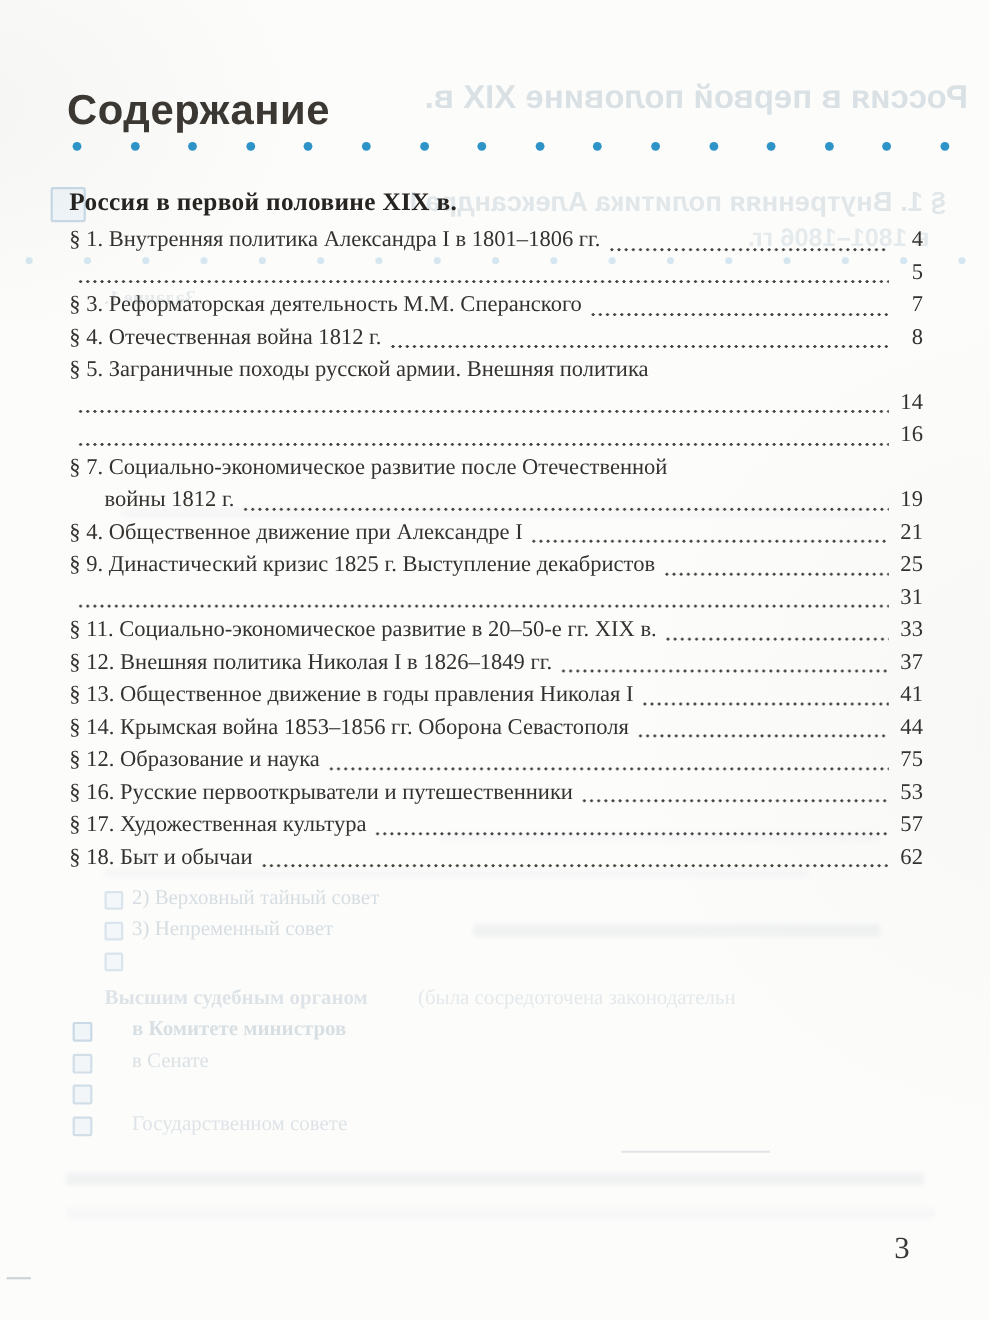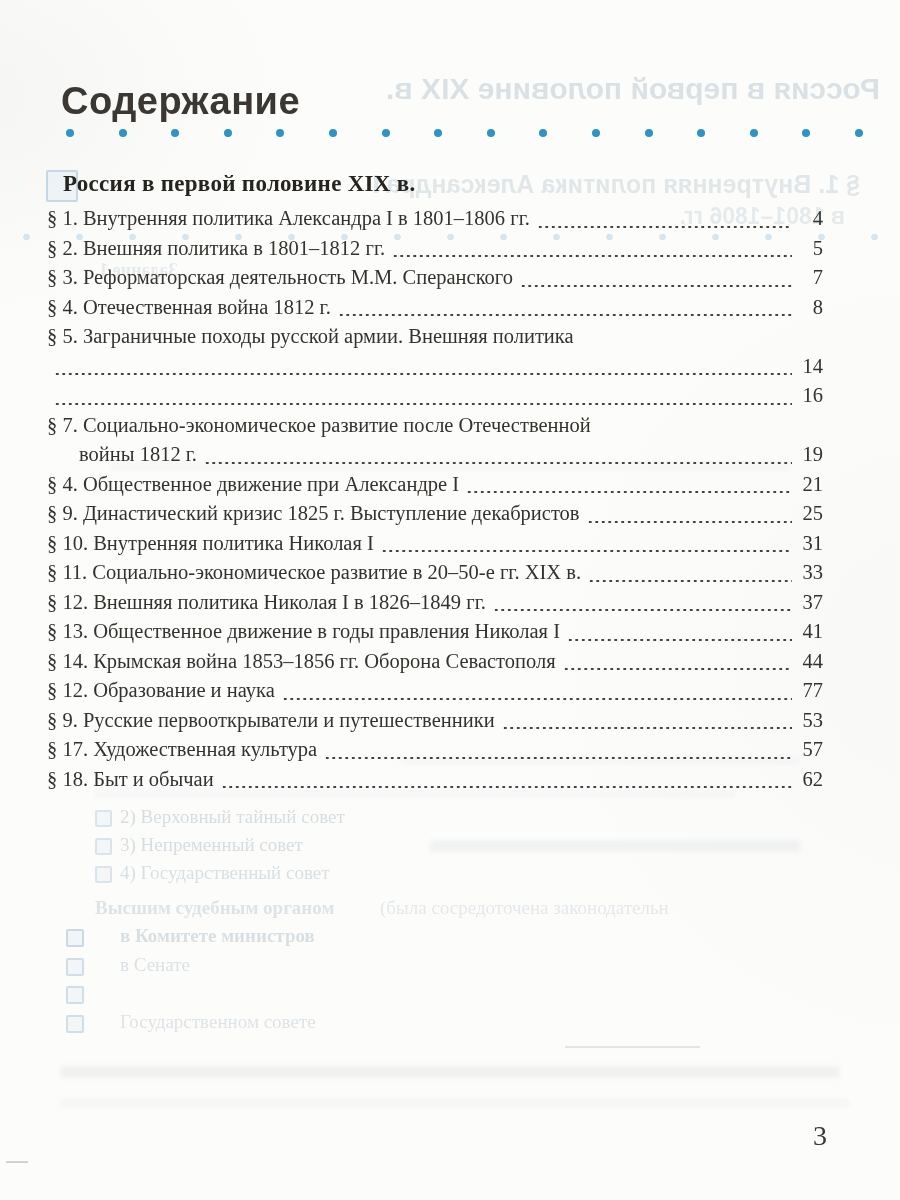--- a/index.html
+++ b/index.html
@@ -27,21 +27,21 @@
     position:absolute;left:61px;top:82px;margin:0;
     font-family:"Liberation Sans",sans-serif;font-weight:bold;
     font-size:38px;line-height:38px;color:#3b3834;letter-spacing:0.5px;
   }
   .title-dots{position:absolute;left:66px;top:129px;width:797px;display:flex;justify-content:space-between;}
   .title-dots span{width:8px;height:8px;border-radius:50%;}
   .section-heading{
     position:absolute;left:63px;top:171px;margin:0;
     font-size:23px;line-height:26px;font-weight:bold;color:#262420;letter-spacing:0.3px;
   }
-  .toc{position:absolute;left:47px;top:205px;width:776px;}
+  .toc{position:absolute;left:63px;top:205px;width:776px;}
   .toc-row{display:flex;height:29.5px;font-size:20.5px;line-height:27px;color:#34322e;}
   .toc-label{white-space:nowrap;}
   .toc-row.cont .toc-label{padding-left:32px;}
   .dot-leader{
     flex:1;align-self:flex-end;height:6px;margin:0 3px 5px 7px;
     background-image:radial-gradient(circle,#45433f 1.25px,rgba(0,0,0,0) 1.5px);
     background-size:6.5px 6px;background-repeat:repeat-x;background-position:left bottom;
   }
   .toc-page{min-width:28px;text-align:right;}
   .page-number{
@@ -63,21 +63,20 @@
       <div class="ghost-item" style="left: 58px; top: 260px; opacity: 0.2; font-size: 18px; font-weight: bold; font-family: &quot;Liberation Serif&quot;, serif; transform: scaleX(-1); width: 120px;">Задание 1.</div>
       <div class="ghost-bar" style="left: 110px; top: 461px; opacity: 0.05; width: 680px; height: 10px;"></div>
       <div class="ghost-bar" style="left: 400px; top: 757px; opacity: 0.05; width: 400px; height: 8px;"></div>
       <div class="ghost-bar" style="left: 95px; top: 790px; opacity: 0.06; width: 640px; height: 8px;"></div>
       <div class="ghost-square" style="left: 95px; top: 810px; opacity: 0.3; width: 13px; height: 13px;"></div>
       <div class="ghost-item" style="left: 120px; top: 806px; opacity: 0.34; font-size: 19px; font-weight: normal; font-family: &quot;Liberation Serif&quot;, serif; width: 270px;">2) Верховный тайный совет</div>
       <div class="ghost-square" style="left: 95px; top: 838px; opacity: 0.3; width: 13px; height: 13px;"></div>
       <div class="ghost-item" style="left: 120px; top: 834px; opacity: 0.34; font-size: 19px; font-weight: normal; font-family: &quot;Liberation Serif&quot;, serif; width: 230px;">3) Непременный совет</div>
       <div class="ghost-bar" style="left: 430px; top: 840px; opacity: 0.1; width: 370px; height: 12px;"></div>
       <div class="ghost-square" style="left: 95px; top: 866px; opacity: 0.3; width: 13px; height: 13px;"></div>
-      <div class="ghost-item" style="left: 120px; top: 862px; opacity: 0.32; font-size: 19px; font-weight: normal; font-family: &quot;Liberation Serif&quot;, serif; width: 250px;">4) Государственный совет</div>
       <div class="ghost-item" style="left: 380px; top: 897px; opacity: 0.22; font-size: 19px; font-weight: normal; font-family: &quot;Liberation Serif&quot;, serif; width: 340px;">(была сосредоточена законодательн</div>
       <div class="ghost-item" style="left: 95px; top: 897px; opacity: 0.28; font-size: 19px; font-weight: bold; font-family: &quot;Liberation Serif&quot;, serif; width: 260px;">Высшим судебным органом</div>
       <div class="ghost-square" style="left: 66px; top: 929px; opacity: 0.45; width: 14px; height: 14px;"></div>
       <div class="ghost-item" style="left: 120px; top: 925px; opacity: 0.32; font-size: 19px; font-weight: bold; font-family: &quot;Liberation Serif&quot;, serif; width: 230px;">в Комитете министров</div>
       <div class="ghost-square" style="left: 66px; top: 958px; opacity: 0.38; width: 14px; height: 14px;"></div>
       <div class="ghost-item" style="left: 120px; top: 954px; opacity: 0.3; font-size: 19px; font-weight: normal; font-family: &quot;Liberation Serif&quot;, serif; width: 100px;">в Сенате</div>
       <div class="ghost-square" style="left: 66px; top: 986px; opacity: 0.38; width: 14px; height: 14px;"></div>
       <div class="ghost-square" style="left: 66px; top: 1015px; opacity: 0.38; width: 14px; height: 14px;"></div>
       <div class="ghost-item" style="left: 120px; top: 1011px; opacity: 0.28; font-size: 19px; font-weight: normal; font-family: &quot;Liberation Serif&quot;, serif; width: 240px;">Государственном совете</div>
       <div class="ghost-rule" style="left: 565px; top: 1046px; opacity: 0.22; width: 135px;"></div>
@@ -107,21 +106,20 @@
         <span style="background: rgb(46, 147, 198);"></span>
       </div>
     <h2 class="section-heading">Россия в первой половине XIX в.</h2>
     <div class="toc">
         <div class="toc-row">
           <span class="toc-label">§ 1. Внутренняя политика Александра I в 1801–1806 гг.</span>
           <span class="dot-leader"></span>
           <span class="toc-page">4</span>
         </div>
         <div class="toc-row">
-          <span class="toc-label">§ 2. Внешняя политика в 1801–1812 гг.</span>
           <span class="dot-leader"></span>
           <span class="toc-page">5</span>
         </div>
         <div class="toc-row">
           <span class="toc-label">§ 3. Реформаторская деятельность М.М. Сперанского</span>
           <span class="dot-leader"></span>
           <span class="toc-page">7</span>
         </div>
         <div class="toc-row">
           <span class="toc-label">§ 4. Отечественная война 1812 г.</span>
@@ -151,21 +149,20 @@
           <span class="toc-label">§ 4. Общественное движение при Александре I</span>
           <span class="dot-leader"></span>
           <span class="toc-page">21</span>
         </div>
         <div class="toc-row">
           <span class="toc-label">§ 9. Династический кризис 1825 г. Выступление декабристов</span>
           <span class="dot-leader"></span>
           <span class="toc-page">25</span>
         </div>
         <div class="toc-row">
-          <span class="toc-label">§ 10. Внутренняя политика Николая I</span>
           <span class="dot-leader"></span>
           <span class="toc-page">31</span>
         </div>
         <div class="toc-row">
           <span class="toc-label">§ 11. Социально-экономическое развитие в 20–50-е гг. XIX в.</span>
           <span class="dot-leader"></span>
           <span class="toc-page">33</span>
         </div>
         <div class="toc-row">
           <span class="toc-label">§ 12. Внешняя политика Николая I в 1826–1849 гг.</span>
@@ -178,24 +175,24 @@
           <span class="toc-page">41</span>
         </div>
         <div class="toc-row">
           <span class="toc-label">§ 14. Крымская война 1853–1856 гг. Оборона Севастополя</span>
           <span class="dot-leader"></span>
           <span class="toc-page">44</span>
         </div>
         <div class="toc-row">
           <span class="toc-label">§ 12. Образование и наука</span>
           <span class="dot-leader"></span>
-          <span class="toc-page">77</span>
-        </div>
-        <div class="toc-row">
-          <span class="toc-label">§ 9. Русские первооткрыватели и путешественники</span>
+          <span class="toc-page">75</span>
+        </div>
+        <div class="toc-row">
+          <span class="toc-label">§ 16. Русские первооткрыватели и путешественники</span>
           <span class="dot-leader"></span>
           <span class="toc-page">53</span>
         </div>
         <div class="toc-row">
           <span class="toc-label">§ 17. Художественная культура</span>
           <span class="dot-leader"></span>
           <span class="toc-page">57</span>
         </div>
         <div class="toc-row">
           <span class="toc-label">§ 18. Быт и обычаи</span>

